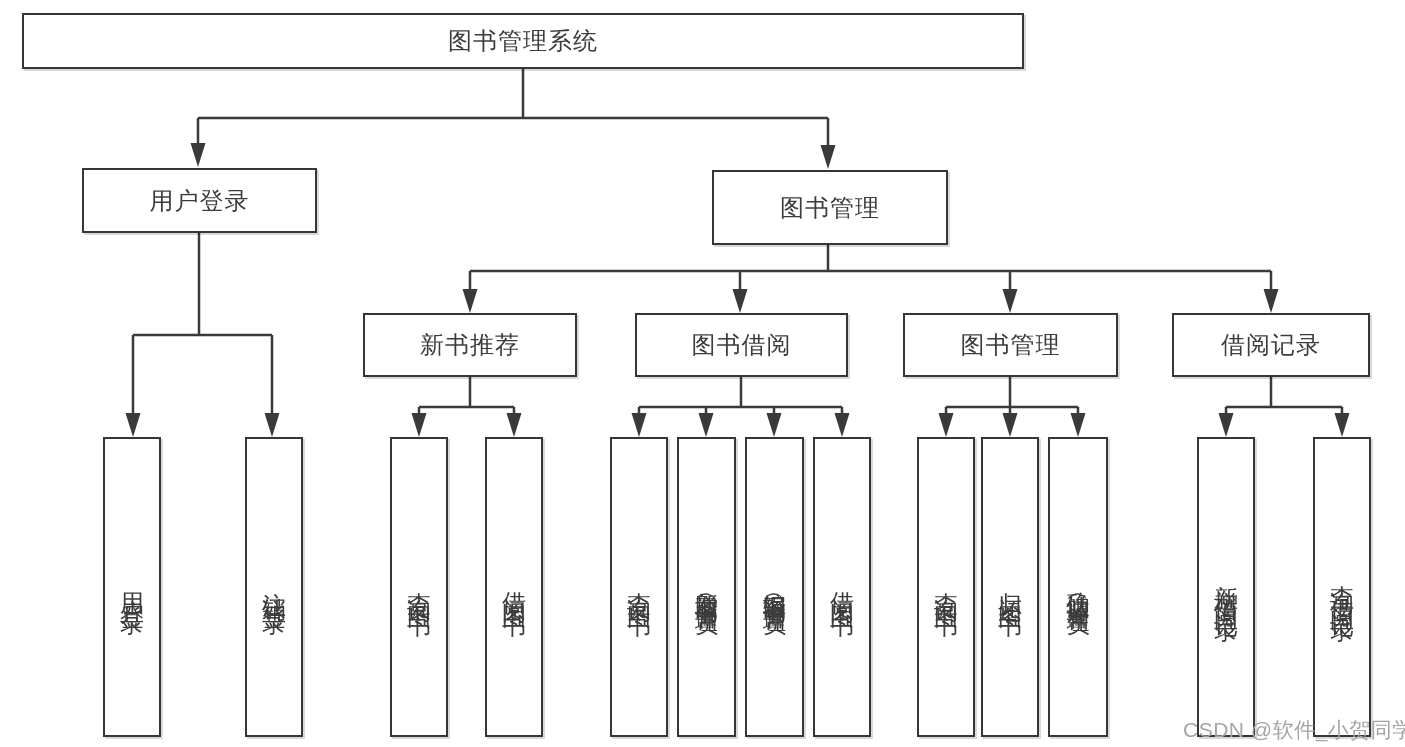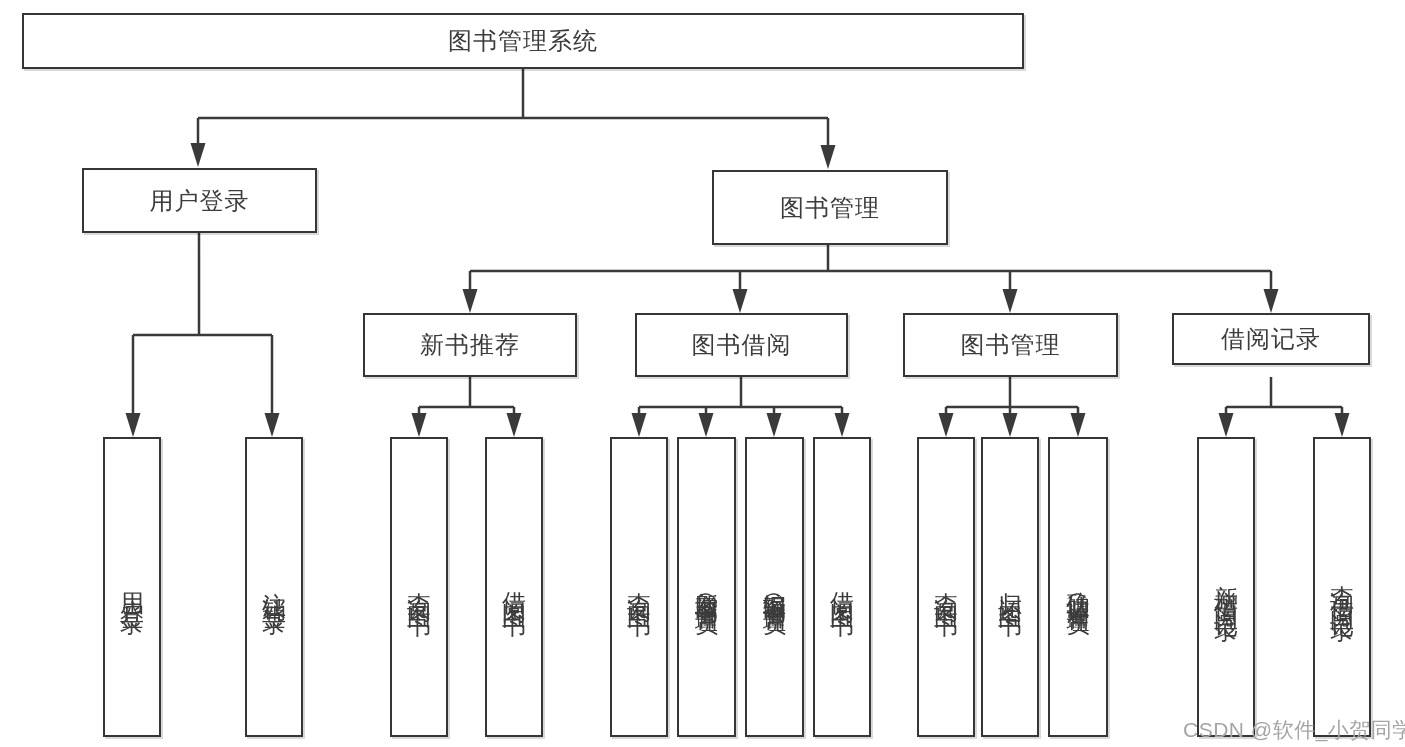--- a/index.html
+++ b/index.html
@@ -83,21 +83,21 @@
 
   <div class="box" style="left:635px; top:313px; width:213px; height:64px;">
     <span class="label">图书借阅</span>
   </div>
   <div class="box" style="left:363px; top:313px; width:214px; height:64px;">
     <span class="label">新书推荐</span>
   </div>
   <div class="box" style="left:903px; top:313px; width:215px; height:64px;">
     <span class="label">图书管理</span>
   </div>
-  <div class="box" style="left:1172px; top:313px; width:198px; height:52px;">
+  <div class="box" style="left:1172px; top:313px; width:198px; height:64px;">
     <span class="label">借阅记录</span>
   </div>
 
   <div class="box vbox" style="left:103px; top:437px; width:58px; height:300px;">
     <span class="label">用户登录</span>
   </div>
   <div class="box vbox" style="left:245px; top:437px; width:58px; height:300px;">
     <span class="label">注销登录</span>
   </div>
 

